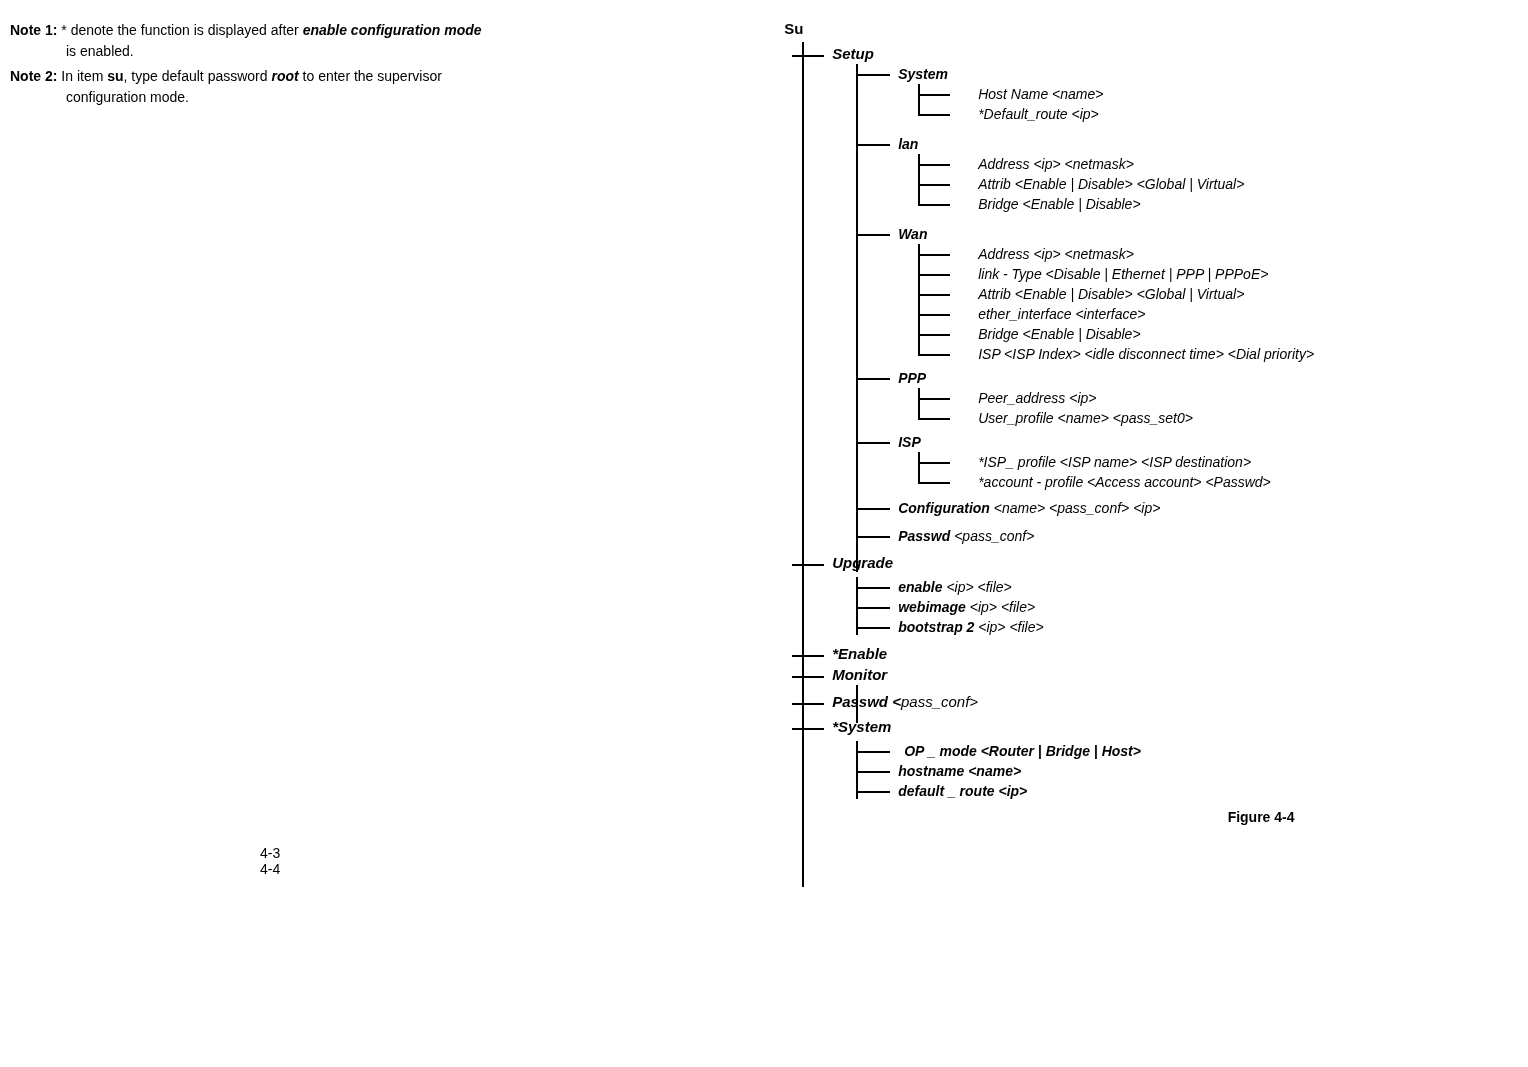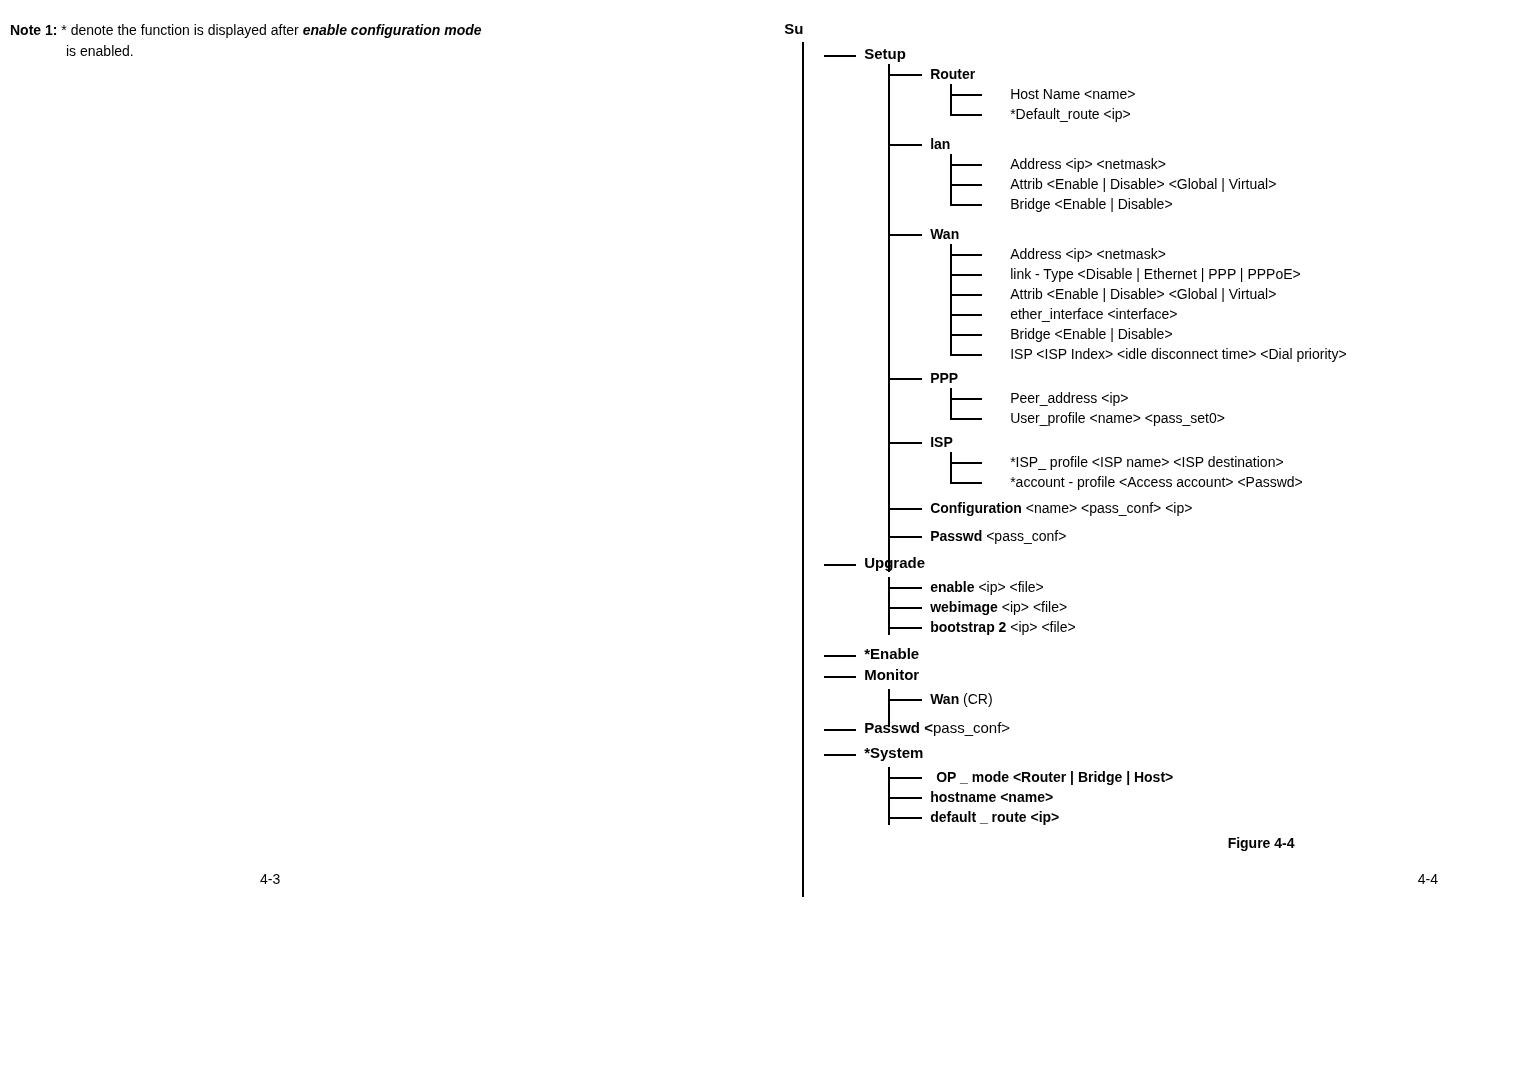--- a/index.html
+++ b/index.html
@@ -53,22 +53,23 @@
     position: absolute;
     left: 31px;
     top: 940px;
     width: 0; height: 0;
     border-left: 8px solid transparent;
     border-right: 8px solid transparent;
     border-top: 14px solid #000;
   }
   .l1 {
     position: relative;
-    margin-left: 60px;
+    margin-left: 28px;
     padding-top: 6px;
+    font-style: italic;
   }
   .l1-item {
     position: relative;
     padding-left: 40px;
   }
   .l1-item > .hline {
     position: absolute;
     left: 0;
     top: 10px;
     height: 2px;
@@ -142,49 +143,54 @@
     font-weight: bold;
     text-align: center;
     margin-top: 8px;
     margin-left: 240px;
   }
   .footer {
     display: flex;
     justify-content: space-between;
     margin-top: 20px;
     padding: 0 80px 0 250px;
+    flex-direction: column;
   }
 </style>
 </head>
 <body>
 
 <div class="page-wrap">
   <div class="left-col">
     <div class="note">
       <span class="b">Note 1:</span><span> * denote the function is displayed after </span><span class="b i">enable configuration mode</span>
       <span class="indent">is enabled.</span>
     </div>
+    <div class="note">
+      <span class="b">Note 2:</span><span> In item </span><span class="b">su</span><span>, type default password </span><span class="b i">root</span><span> to enter the supervisor</span>
+      <span class="indent">configuration mode.</span>
+    </div>
   </div>
 
   <div class="right-col">
     <div class="root-label">Su</div>
     <div class="spine"></div>
     <div class="arrowhead"></div>
 
     <div class="l1">
 
       <div class="l1-item">
         <div class="hline"></div>
         <div class="l1-label">Setup</div>
         <div class="sub">
           <div class="vline" style="height:508px;"></div>
 
           <div class="sub-item">
             <div class="hline"></div>
-            <span class="sub-label">Router</span>
+            <span class="sub-label">System</span>
             <div class="sub2">
               <div class="vline2" style="height:30px;"></div>
               <div class="sub2-item"><div class="hline"></div><span>Host Name  &lt;name&gt;</span></div>
               <div class="sub2-item"><div class="hline"></div><span>*Default_route &lt;ip&gt;</span></div>
             </div>
           </div>
 
           <div class="sub-item" style="margin-top:10px;">
             <div class="hline"></div>
             <span class="sub-label">lan</span>
@@ -256,21 +262,20 @@
       <div class="l1-item" style="margin-top:8px;">
         <div class="hline"></div>
         <div class="l1-label">*Enable</div>
       </div>
 
       <div class="l1-item" style="margin-top:4px;">
         <div class="hline"></div>
         <div class="l1-label">Monitor</div>
         <div class="sub">
           <div class="vline" style="height:38px;"></div>
-          <div class="sub-item" style="margin-top:6px;"><div class="hline"></div><span class="b">Wan</span><span> (CR)</span></div>
         </div>
       </div>
 
       <div class="l1-item" style="margin-top:10px;">
         <div class="hline"></div>
         <div class="l1-label"><span class="b">Passwd &lt;</span><span class="norm">pass_conf&gt;</span></div>
       </div>
 
       <div class="l1-item" style="margin-top:8px;">
         <div class="hline"></div>

